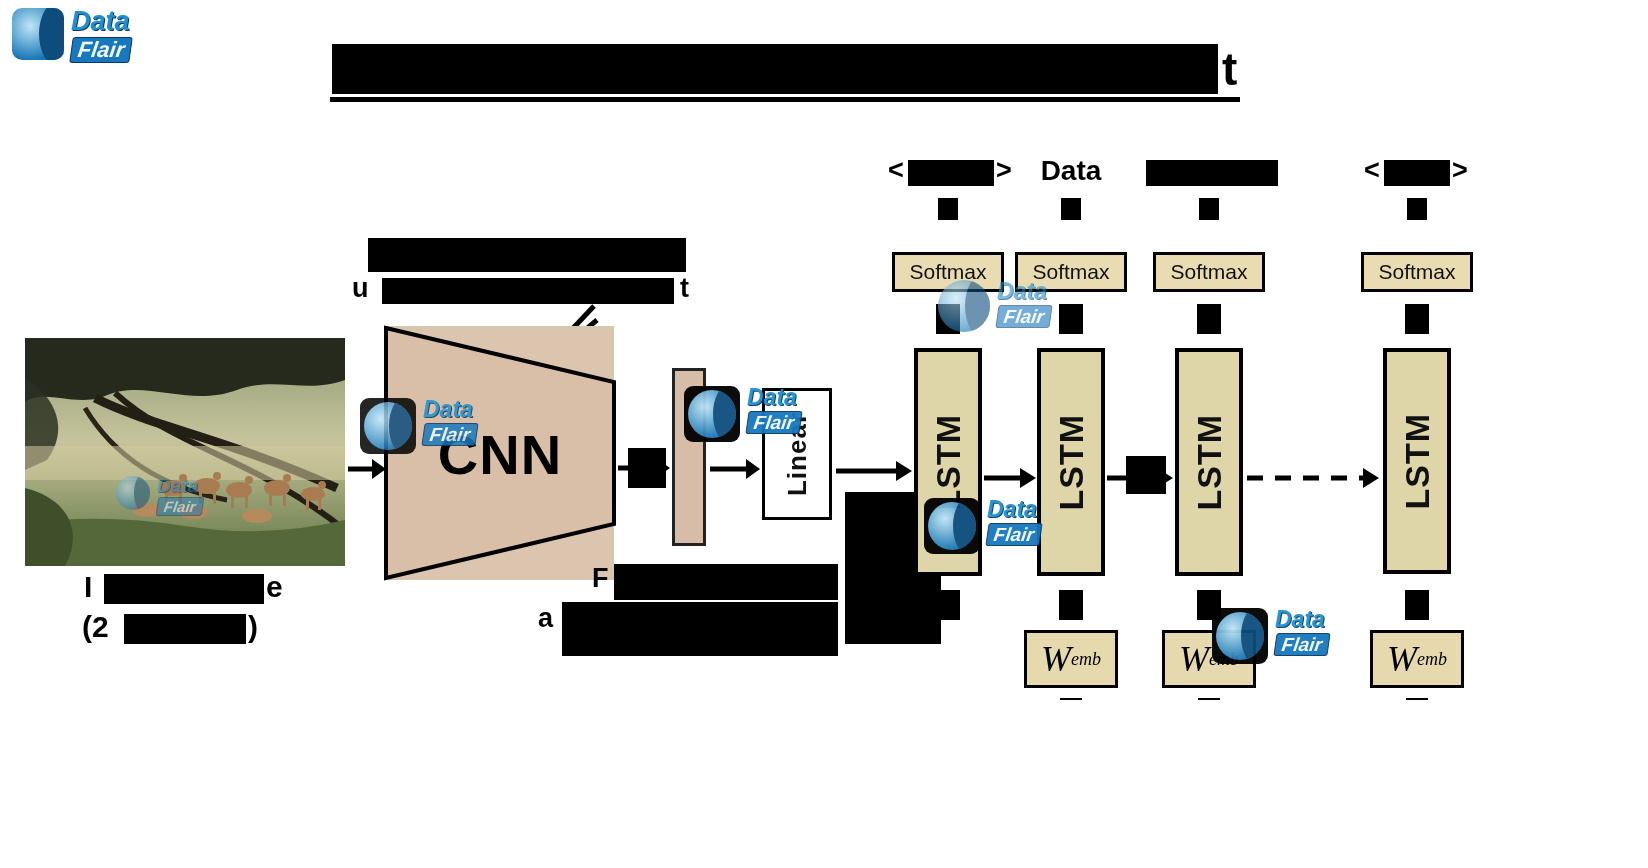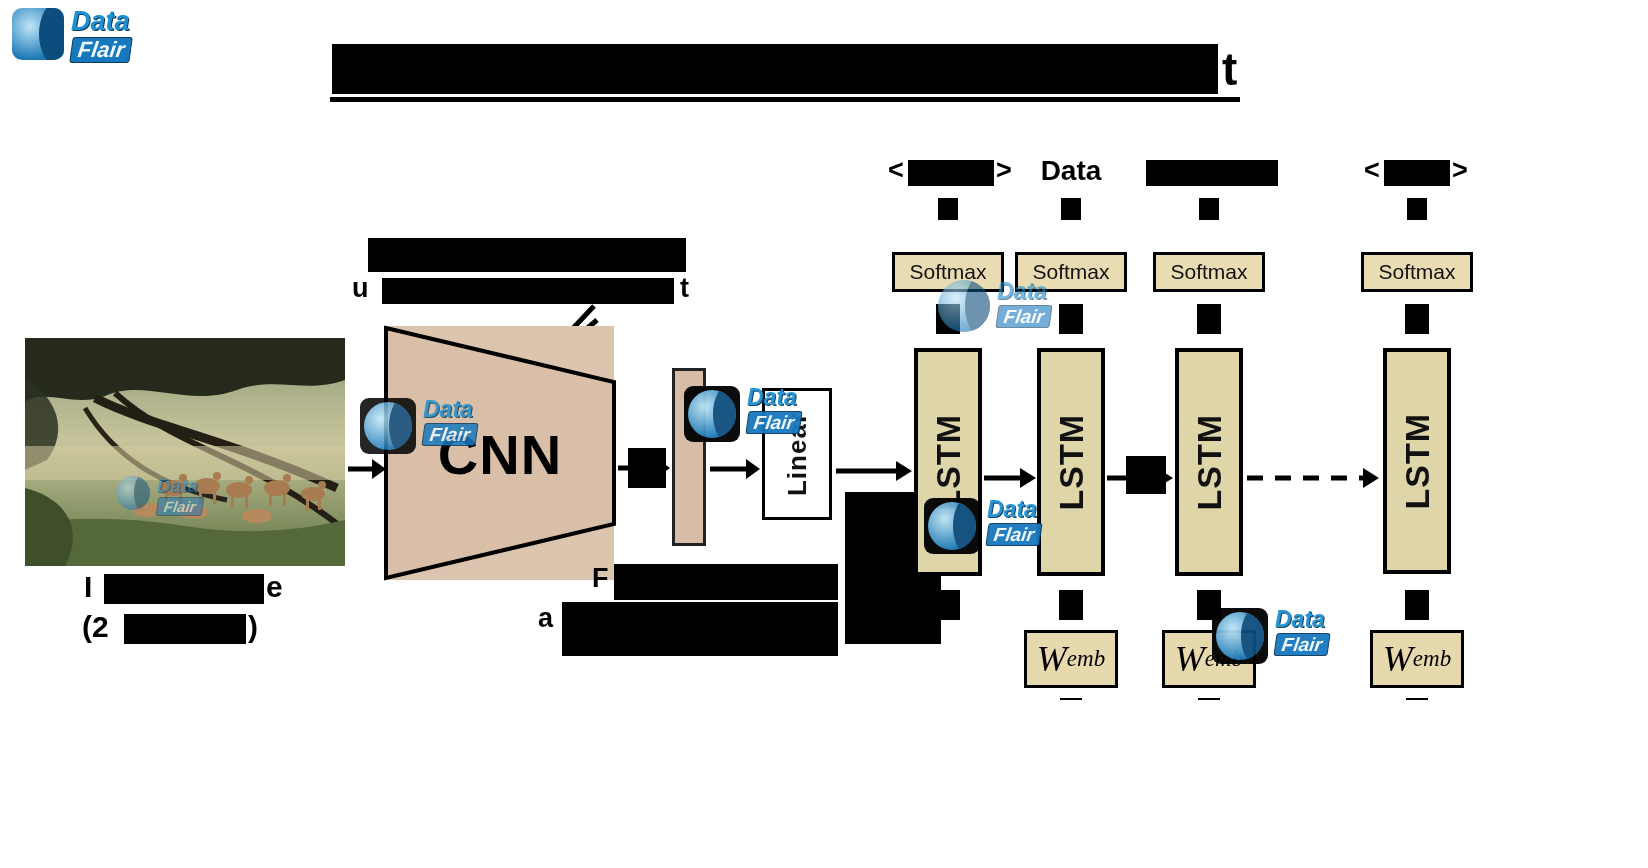--- a/index.html
+++ b/index.html
@@ -17,21 +17,21 @@
   .box { position:absolute; border:3px solid #000; display:flex; align-items:center; justify-content:center; }
   .lstm { background:#ded5a9; border-width:4px; }
   .softmax { background:#eadcb2; border-width:3px; font-size:21px; color:#111; }
   .wemb { background:#e6d9ad; font-family:"Liberation Serif", serif; }
   .linear { background:#fff; }
   .fv { position:absolute; background:#d7bda8; border:3px solid #222; }
   .vtext { writing-mode:vertical-rl; transform:rotate(180deg); font-size:34px; font-weight:600; color:#111; letter-spacing:1px; }
   .vtext-sm { font-size:26px; }
   .cnn-label { position:absolute; font-size:56px; font-weight:bold; color:#000; text-align:center; letter-spacing:1px; }
   .wemb .w-main { font-style:italic; font-size:36px; color:#000; }
-  .wemb sub { font-style:italic; font-size:23px; }
+  .wemb sub { font-style:italic; font-size:18px; }
 
   
   .wm { position:absolute; display:flex; gap:7px; align-items:flex-start; z-index:30; }
   .wm-ic { width:52px; height:52px; border-radius:50%;
            background:radial-gradient(circle at 35% 35%, #bfe6f7, #1a78b6 70%);
            position:relative; overflow:hidden; flex:0 0 auto; }
   .wm-ic::after { content:""; position:absolute; left:52%; top:-12%; width:72%; height:124%;
                   background:#0d4d7e; border-radius:50%; }
   .wm-bg { background:#000; border-radius:9px; padding:4px; flex:0 0 auto; }
   .wm-bg .wm-ic { width:48px; height:48px; }

